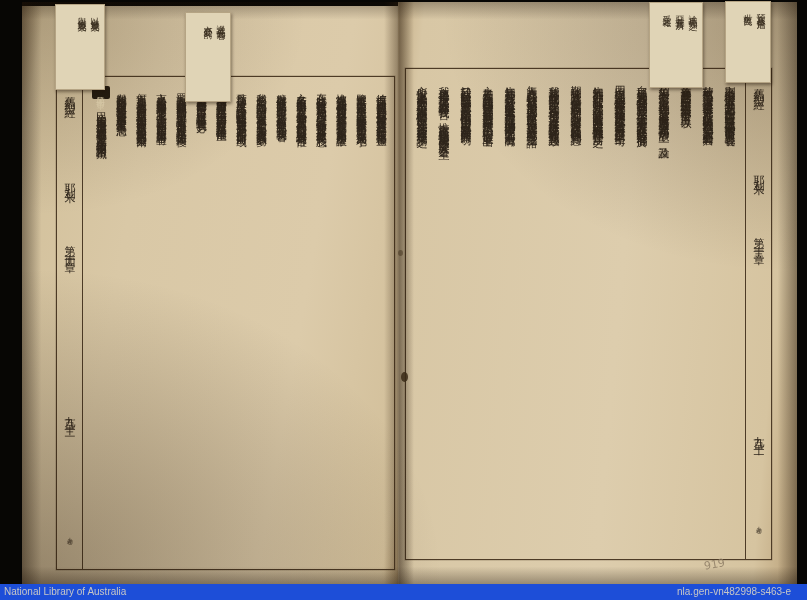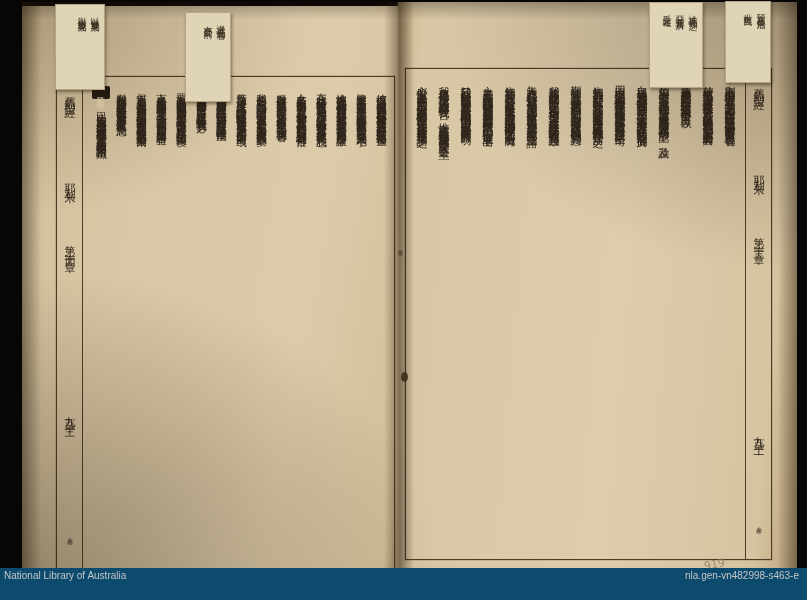--- a/index.html
+++ b/index.html
@@ -56,25 +56,25 @@
         padding:5px 3px;z-index:6;overflow:hidden;white-space:nowrap;}
   .scol{line-height:13px;font-size:9px;letter-spacing:1.5px;color:#3a2f20;}
   #slip-good-figs{left:55px;top:4px;width:42px;height:74px;}
   #slip-mock-prophets{left:185px;top:12px;width:38px;height:78px;}
   #slip-prophets-evil{left:649px;top:2px;width:46px;height:74px;}
   #slip-christ-reign{left:725px;top:1px;width:38px;height:70px;}
   
   #pencil-mark{position:absolute;left:704px;top:558px;color:#8f7e66;font-size:11px;
     font-family:"DejaVu Sans",sans-serif;transform:rotate(-10deg);opacity:.85;}
   
-  #footer-strip{position:absolute;left:0;bottom:0;width:807px;height:32px;background:#0c4a6e;}
+  #footer-strip{position:absolute;left:0;bottom:0;width:807px;height:16px;background:#1d4ed8;}
   #footer-strip span{position:absolute;top:2px;color:#c6c6c6;font-size:10px;
     font-family:"Liberation Sans",sans-serif;}
   #watermark{left:4px;}
-  #image-id{right:8px;}
+  #image-id{right:16px;}
 </style>
 </head>
 <body>
 
 <div id="stage">
 
   <div id="page-left" class="page">
     <div id="tblock-left" class="tblock">
       <div class="hcol">
         <span class="h-title">舊約聖經</span>

